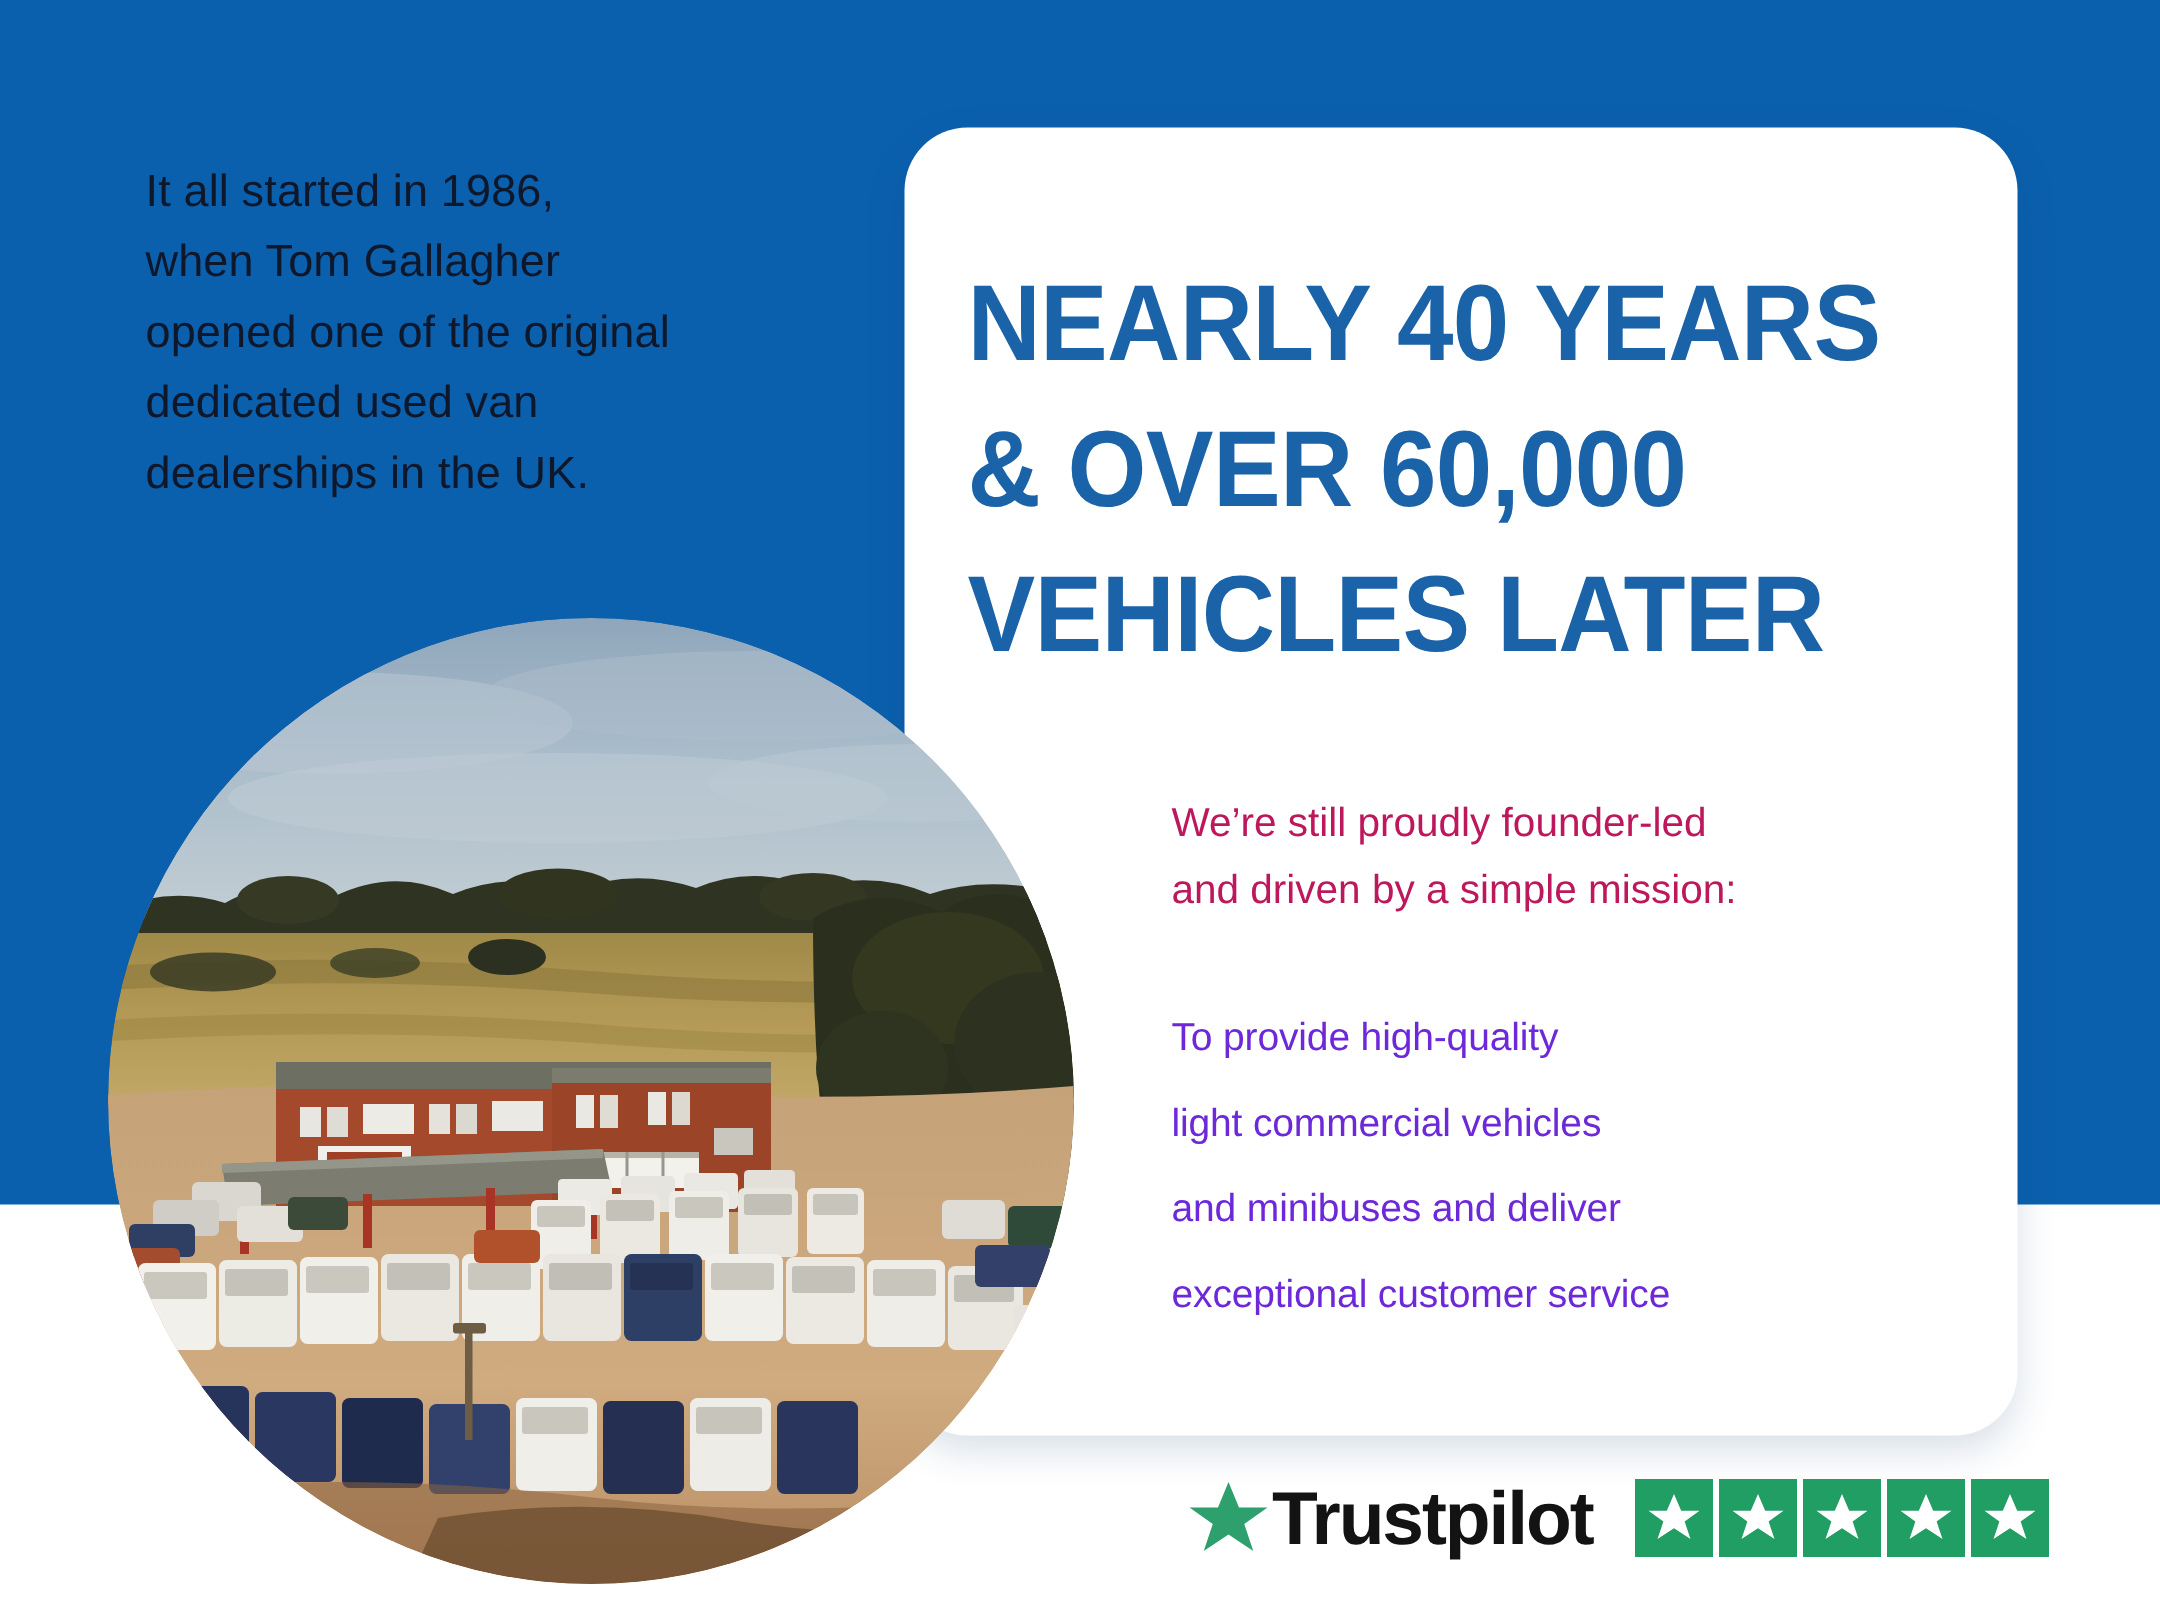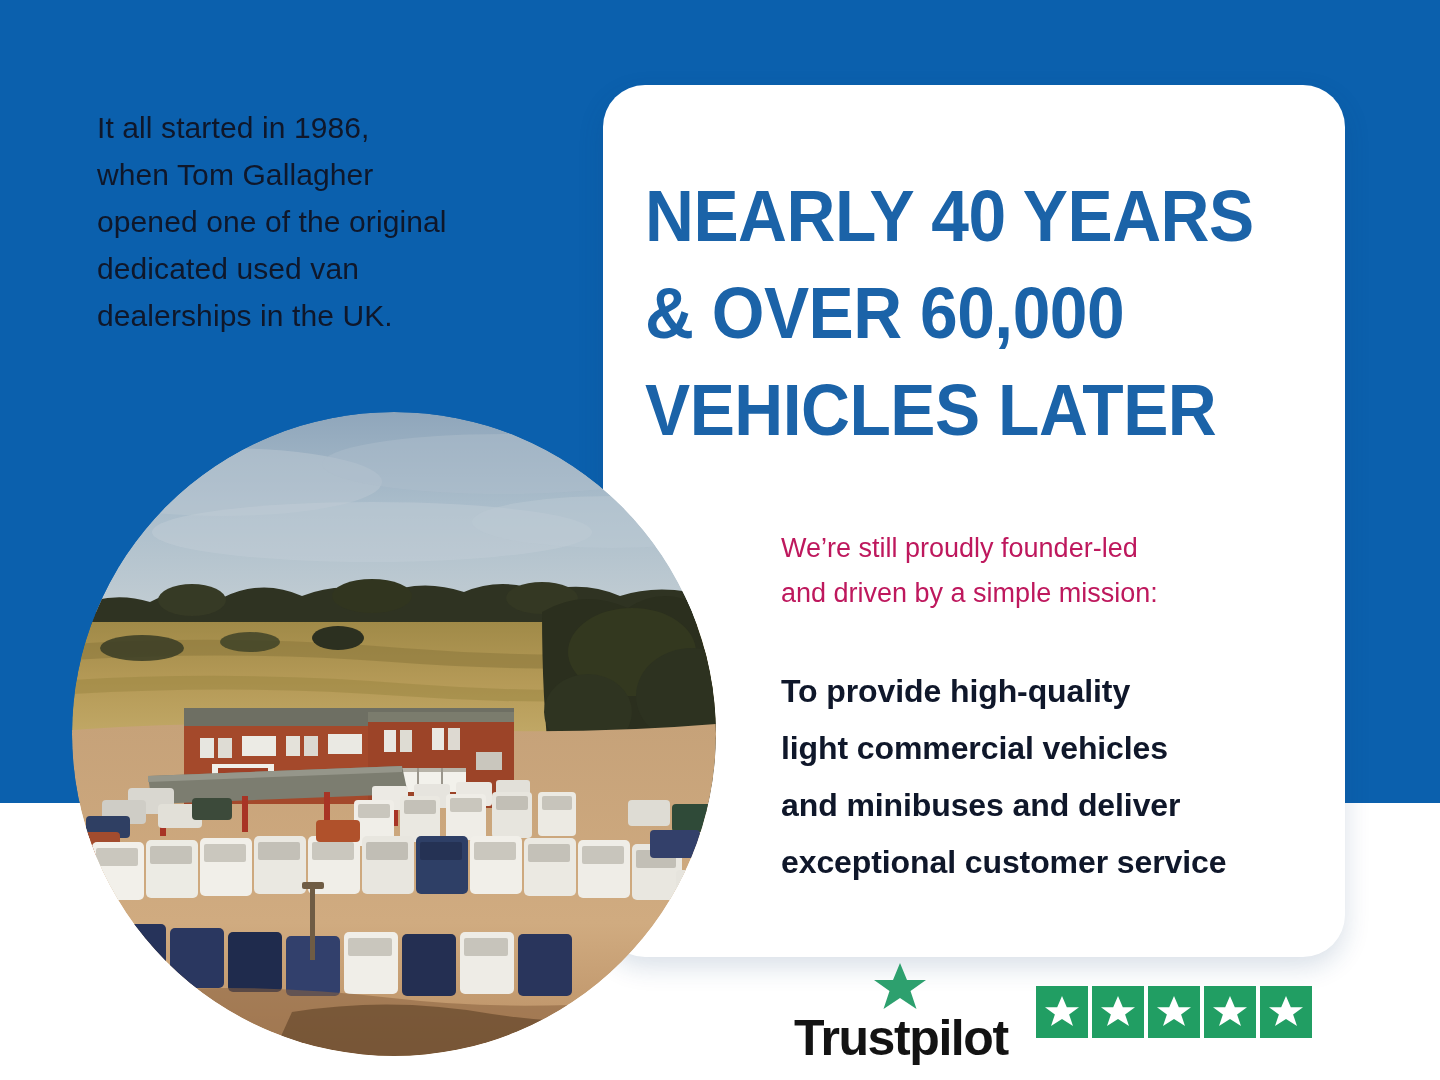--- a/index.html
+++ b/index.html
@@ -80,41 +80,40 @@
     line-height: 45px;
     font-weight: 400;
     white-space: pre-line;
   }
 
   .mission-text {
     position: absolute;
     left: 781px;
     top: 663px;
     width: 540px;
-    color: #0f172a;
-    font-size: 32px;
+    color: #6d28d9;
+    font-size: 26px;
     line-height: 57px;
-    font-weight: 700;
+    font-weight: 400;
     letter-spacing: -0.1px;
     white-space: pre-line;
   }
 
   
   .trustpilot {
     position: absolute;
     left: 792px;
     top: 979px;
     display: flex;
     align-items: center;
     height: 66px;
   }
   .tp-logo {
     display: flex;
     align-items: center;
-    flex-direction: column;
   }
   .tp-star-mark {
     width: 54px;
     height: 52px;
     display: block;
   }
   .tp-wordmark {
     font-size: 50px;
     font-weight: 700;
     color: #131313;

